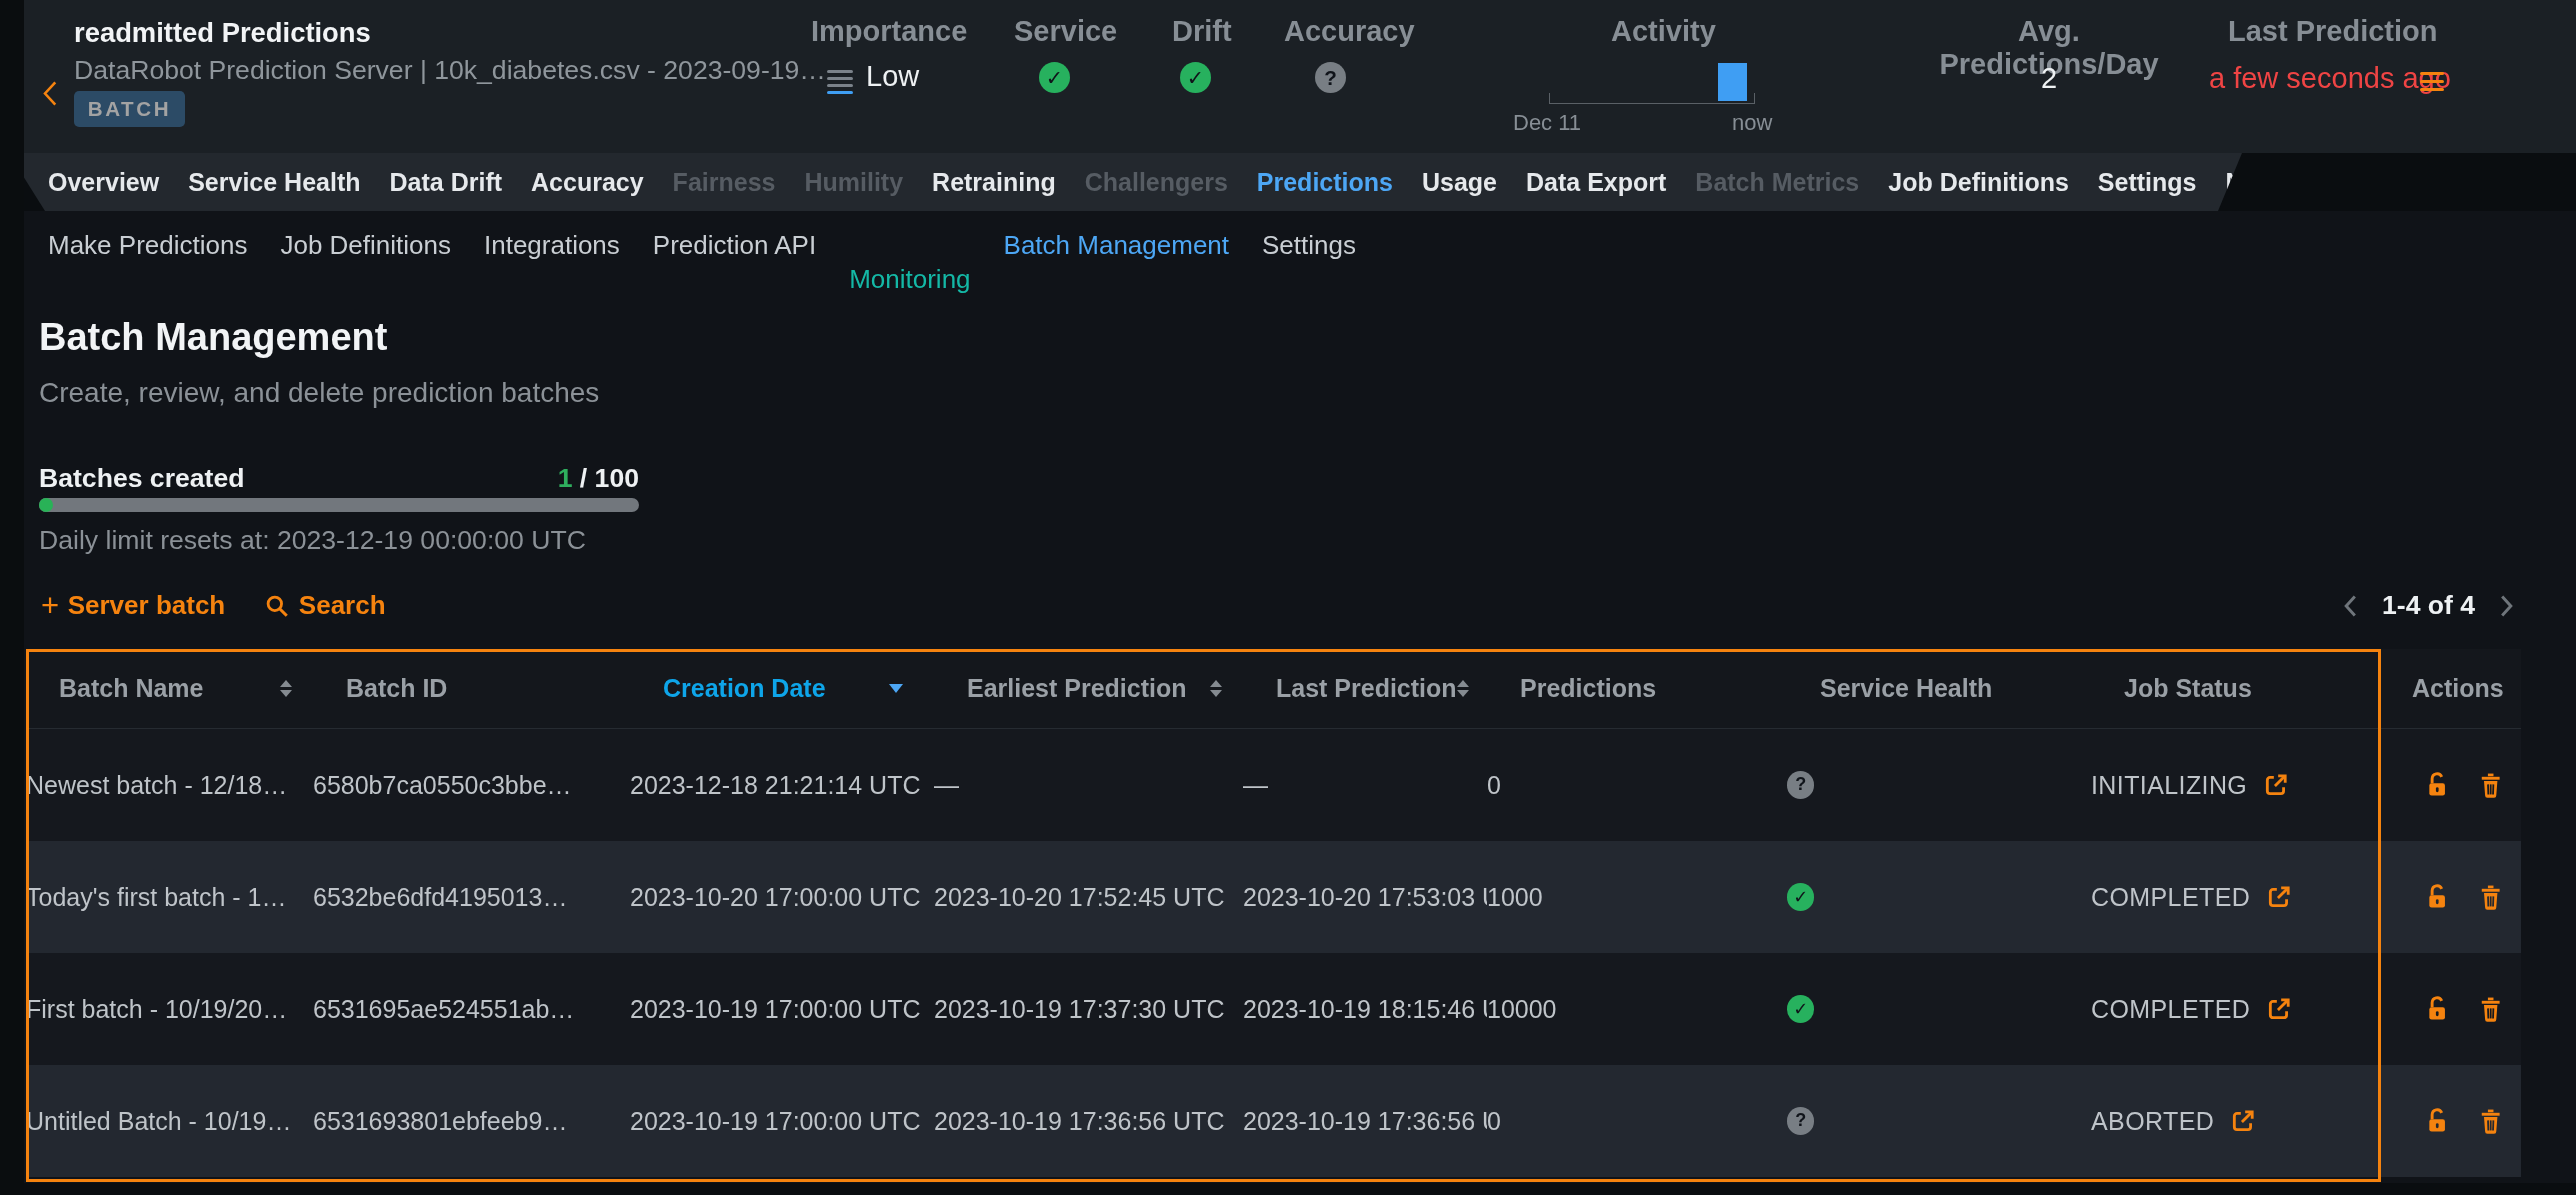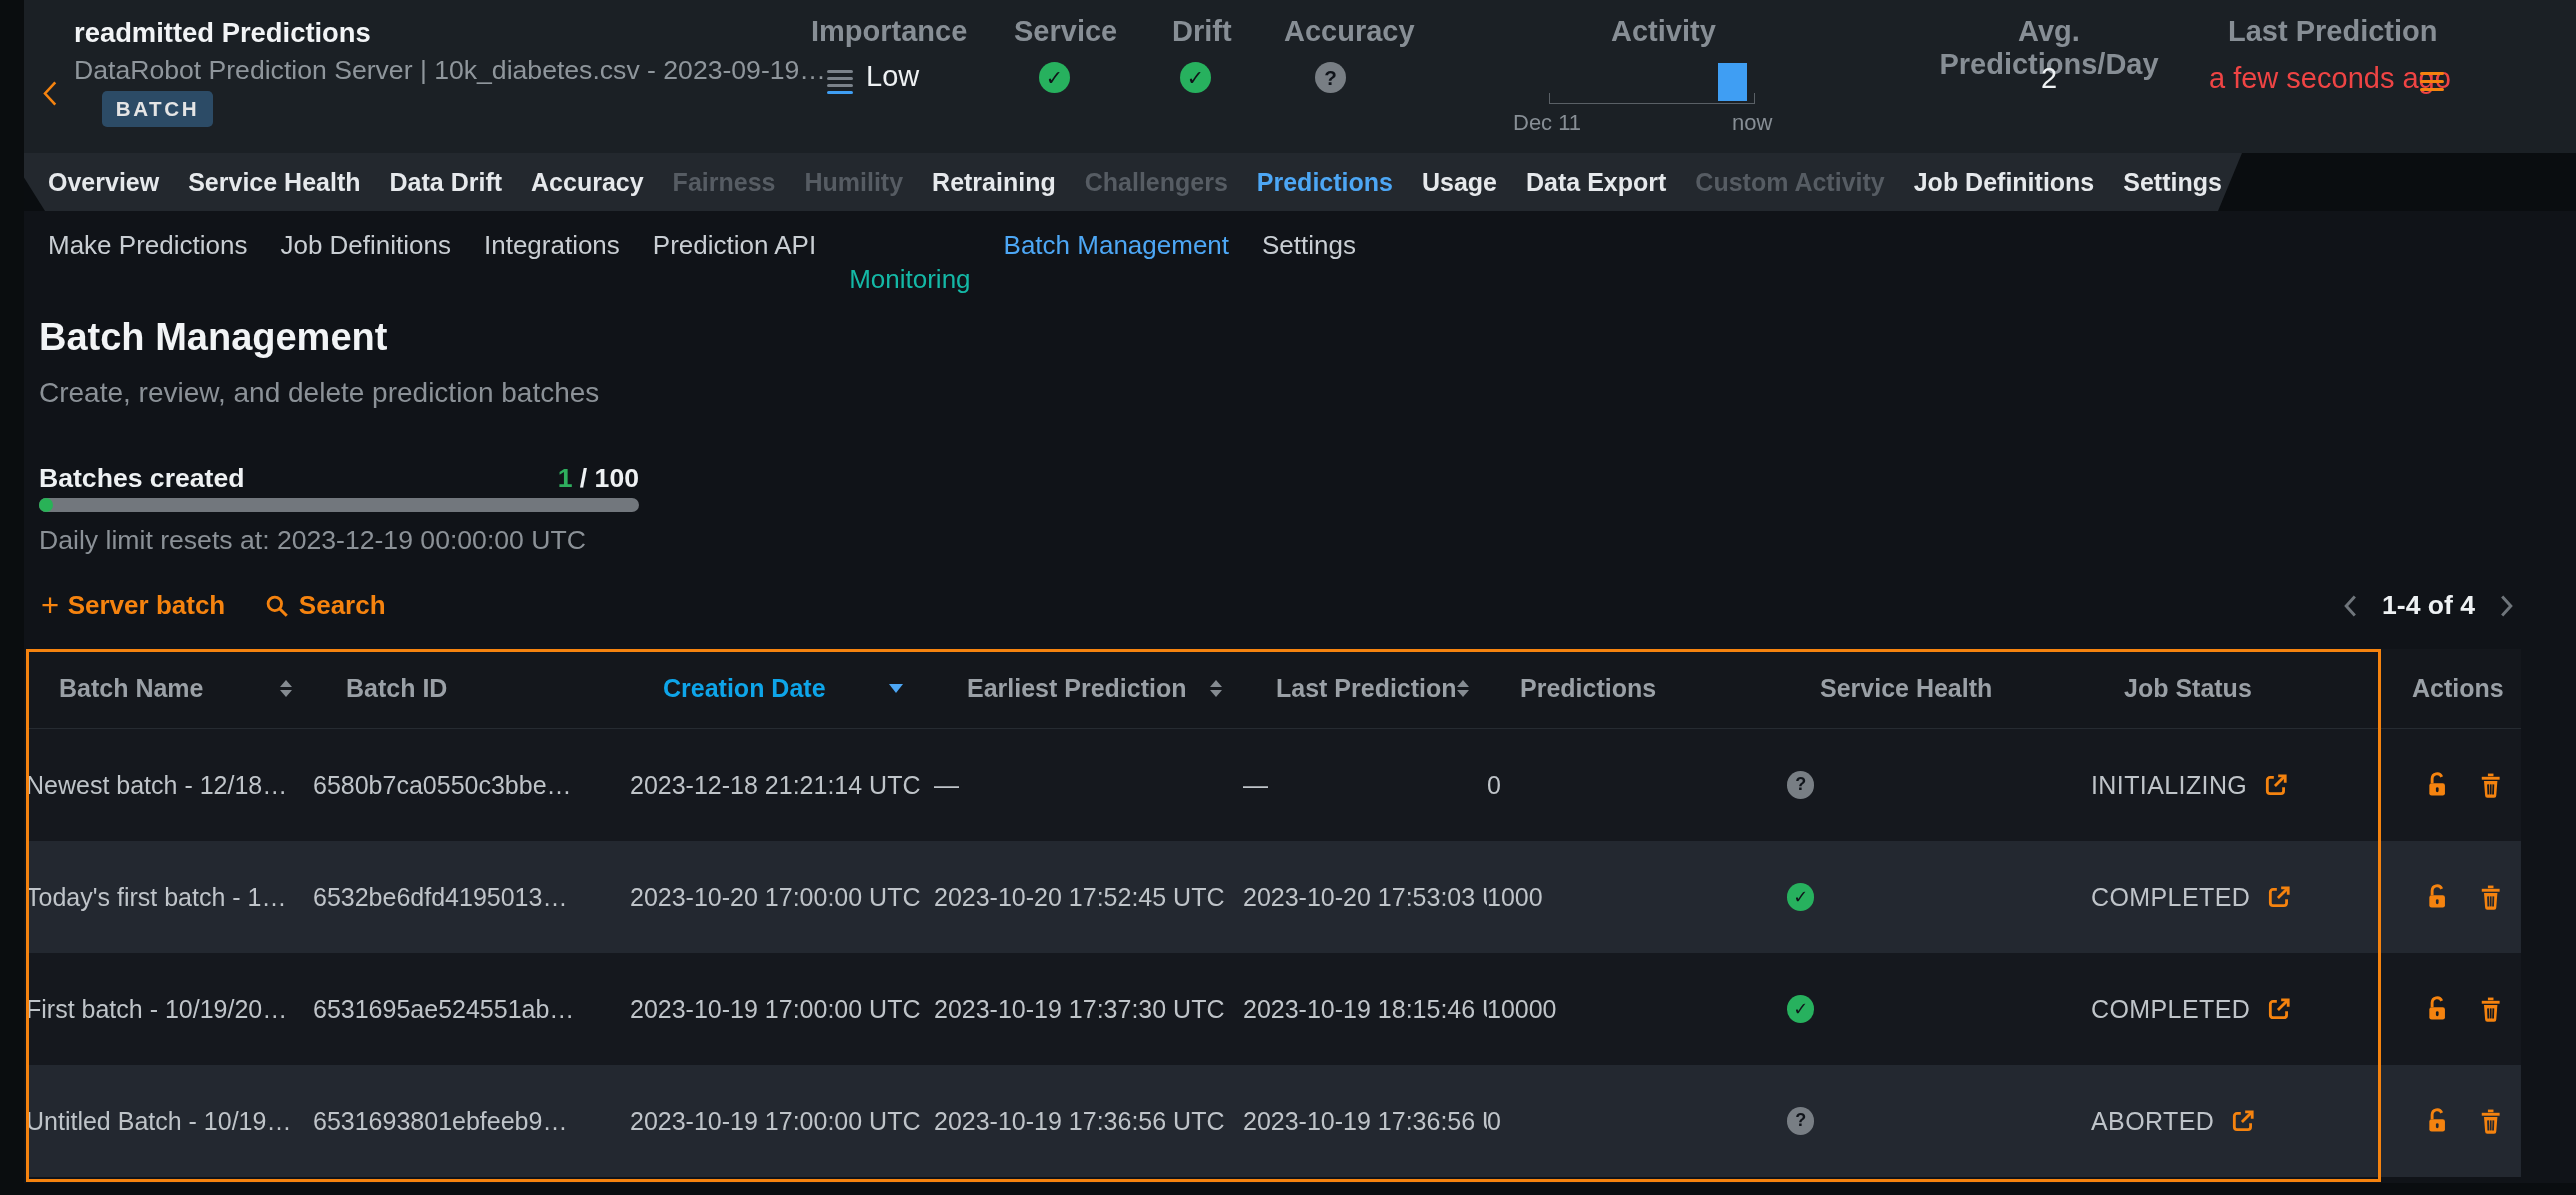--- a/index.html
+++ b/index.html
@@ -4,21 +4,21 @@
 <style>
   html,body{margin:0;padding:0;background:#0a0d10;font-family:"Liberation Sans","DejaVu Sans",sans-serif;}
   .stage{position:relative;width:2576px;height:1195px;overflow:hidden;background:#0a0d10;}
 
   
   .header{position:absolute;left:0;top:0;width:2576px;height:153px;background:#1b2025;}
   .left-strip{position:absolute;left:0;top:0;width:24px;height:1195px;background:#0a0d0f;z-index:9;}
   .back-chevron{position:absolute;left:38px;top:79px;width:26px;height:29px;cursor:pointer;}
   .dep-title{position:absolute;left:74px;top:17px;font-size:27.4px;font-weight:bold;color:#f2f4f6;}
   .dep-subtitle{position:absolute;left:74px;top:55px;font-size:26.6px;color:#8f969c;}
-  .badge{position:absolute;left:74px;top:91px;background:#2c4b66;color:#e5e5e5;font-size:20.6px;font-weight:bold;letter-spacing:2.6px;padding:6px 13.7px;border-radius:5.1px;margin-left:28px;}
+  .badge{position:absolute;left:74px;top:91px;background:#2c4b66;color:#a3a3a3;font-size:20.6px;font-weight:bold;letter-spacing:2.6px;padding:6px 13.7px;border-radius:5.1px;}
   .metric-label{position:absolute;top:15.4px;font-size:29px;font-weight:600;color:#878e95;}
   .ml-importance{left:811px;} .ml-service{left:1014px;} .ml-drift{left:1172px;} .ml-accuracy{left:1284px;}
   .ml-activity{left:1611px;} .ml-avg{left:1935px;width:228px;text-align:center;} .ml-last{left:2228px;}
   .imp-icon{position:absolute;left:827px;top:70px;width:26px;height:24px;display:flex;flex-direction:column;justify-content:space-between;}
   .imp-icon i{display:block;height:3.4px;border-radius:1.7px;background:#7b828a;}
   .imp-icon i.blue{background:#3f9ef3;}
   .imp-value{position:absolute;left:866px;top:60px;font-size:29px;color:#eef1f3;}
   .status-dot{width:31px;height:31px;border-radius:50%;display:flex;align-items:center;justify-content:center;font-size:20.6px;font-weight:bold;color:#10141a;}
   .status-dot[data-state="passing"]{background:#27b15e;}
   .status-dot[data-state="unknown"]{background:#787e84;}
@@ -142,21 +142,21 @@
     <div class="tab" data-state="normal">Service Health</div>
     <div class="tab" data-state="normal">Data Drift</div>
     <div class="tab" data-state="normal">Accuracy</div>
     <div class="tab" data-state="disabled">Fairness</div>
     <div class="tab" data-state="disabled">Humility</div>
     <div class="tab" data-state="normal">Retraining</div>
     <div class="tab" data-state="disabled">Challengers</div>
     <div class="tab" data-state="active">Predictions</div>
     <div class="tab" data-state="normal">Usage</div>
     <div class="tab" data-state="normal">Data Export</div>
-    <div class="tab" data-state="disabled">Custom Activity</div>
+    <div class="tab" data-state="disabled">Batch Metrics</div>
     <div class="tab" data-state="normal">Job Definitions</div>
     <div class="tab" data-state="normal">Settings</div>
     <div class="tab" data-state="normal">Notifications</div>
   </div>
 
   <div class="content"></div>
 
   <div class="subnav">
     <div class="subtab" data-state="normal">Make Predictions</div>
     <div class="subtab" data-state="normal">Job Definitions</div>

